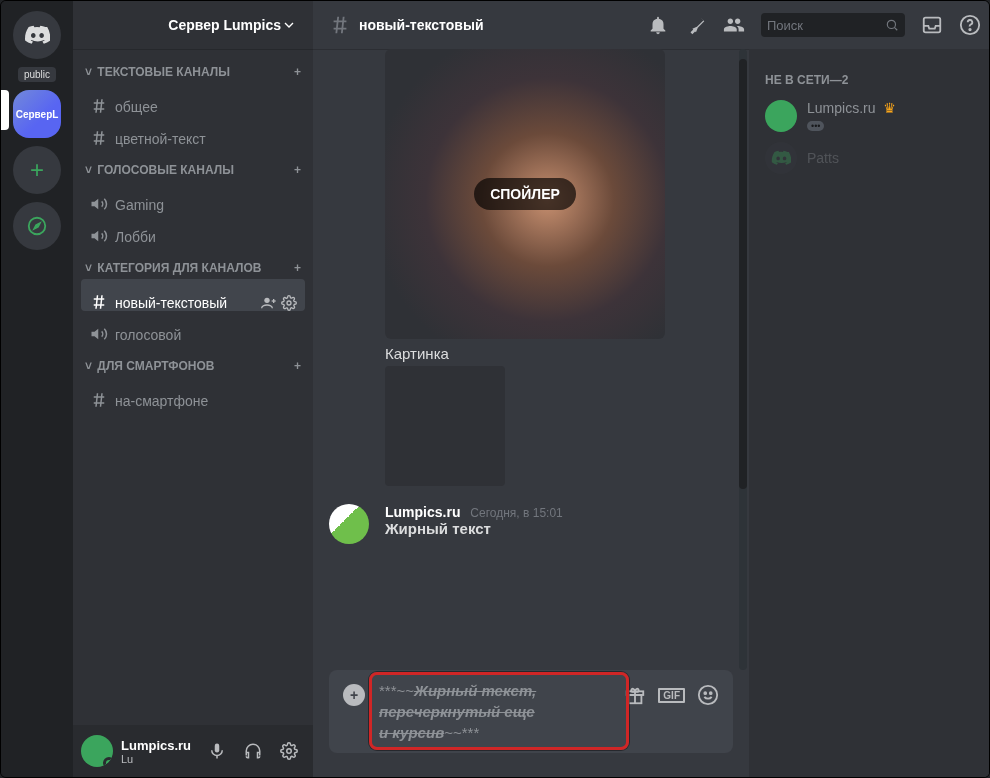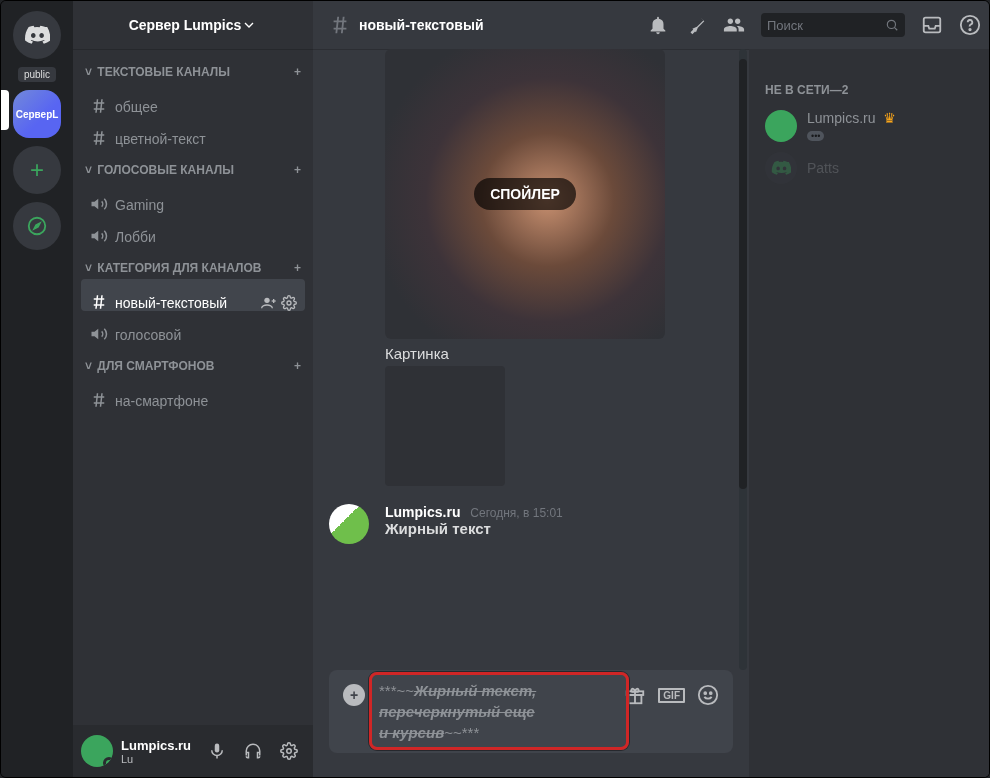--- a/index.html
+++ b/index.html
@@ -12,21 +12,21 @@
 .main { flex:1; display:flex; min-height:0; }
 .guilds { width:72px; background:#202225; display:flex; flex-direction:column; align-items:center; padding-top:10px; gap:8px; }
 .guild { width:48px; height:48px; border-radius:50%; background:#36393f; display:flex; align-items:center; justify-content:center; color:#dcddde; }
 .guild.home svg { width:26px; height:26px; }
 .guild.selected { border-radius:16px; background:linear-gradient(135deg,#7289da 0%,#5865f2 60%); color:#fff; font-size:10px; font-weight:600; }
 .pill { width:8px; height:40px; background:#fff; border-radius:0 4px 4px 0; position:absolute; left:0; }
 .guild-label { font-size:10px; background:#36393f; color:#dcddde; padding:2px 6px; border-radius:4px; }
 .guild.add { background:#36393f; color:#3ba55d; font-size:24px; }
 .guild.compass { background:#36393f; color:#3ba55d; }
 .sidebar { width:240px; background:#2f3136; display:flex; flex-direction:column; }
-.server-header { height:48px; padding:0 16px; display:flex; align-items:center; justify-content:center; box-shadow:0 1px 0 rgba(4,4,5,.2); font-weight:600; color:#fff; }
+.server-header { height:48px; padding:0 16px; display:flex; align-items:center; justify-content:flex-end; box-shadow:0 1px 0 rgba(4,4,5,.2); font-weight:600; color:#fff; }
 .channels { flex:1; overflow-y:hidden; padding:0 8px; }
 .category { display:flex; align-items:center; justify-content:space-between; padding:16px 4px 4px 4px; color:#8e9297; font-size:12px; font-weight:600; text-transform:uppercase; }
 .category .chev { margin-right:2px; }
 .category .add { color:#8e9297; }
 .channel { height:32px; display:flex; align-items:flex-end; padding:0 8px; border-radius:4px; color:#8e9297; gap:6px; }
 .channel.selected { background:rgba(79,84,92,.6); color:#fff; }
 .channel .icon { width:20px; display:flex; justify-content:center; }
 .channel .label { flex:1; font-weight:500; }
 .channel .actions { display:flex; gap:4px; color:#b9bbbe; }
 .user-panel { height:52px; background:#292b2f; display:flex; align-items:center; padding:0 8px; gap:8px; }
@@ -62,21 +62,21 @@
 .msg .text { color:#dcddde; font-size:15px; font-weight:700; }
 .input-area { padding:0 16px 24px 16px; }
 .input-box { background:#40444b; border-radius:8px; padding:10px 14px; display:flex; gap:14px; align-items:flex-start; position:relative; }
 .input-box .plus { width:22px; height:22px; border-radius:50%; background:#b9bbbe; color:#40444b; display:flex; align-items:center; justify-content:center; font-weight:700; margin-top:4px; }
 .input-box .textarea { flex:1; color:#8e9297; font-size:15px; line-height:1.4; font-style:italic; font-weight:700; }
 .input-box .textarea .strike { text-decoration:line-through; }
 .input-box .right { display:flex; gap:12px; align-items:center; color:#b9bbbe; margin-top:4px; }
 .gif-badge { border:2px solid #b9bbbe; border-radius:1px; padding:0 3px; font-size:10px; font-weight:800; }
 .highlight-box { position:absolute; border:3px solid #d02626; border-radius:8px; box-shadow:0 0 0 1px rgba(0,0,0,.4); pointer-events:none; }
 .members { width:240px; background:#2f3136; padding:16px 8px; }
-.members .heading { color:#8e9297; font-size:12px; font-weight:600; padding:8px; text-transform:uppercase;margin-top:10px; }
+.members .heading { color:#8e9297; font-size:12px; font-weight:600; padding:8px; text-transform:uppercase; }
 .member { display:flex; align-items:center; gap:10px; padding:4px 8px; border-radius:4px; height:42px; }
 .member .avatar { width:32px; height:32px; }
 .member .name { color:#8e9297; font-weight:500; }
 .member .crown { color:#faa61a; margin-left:4px; }
 .member .status-pill { font-size:9px; background:#4f545c; color:#18191c; border-radius:6px; padding:0 4px; margin-top:2px; display:inline-block; }
 .member.offline { opacity:.35; }
 .discord-ico { width:32px; height:32px; border-radius:50%; background:#36393f; display:flex; align-items:center; justify-content:center; }
 svg { display:block; }
 </style>
 </head>

